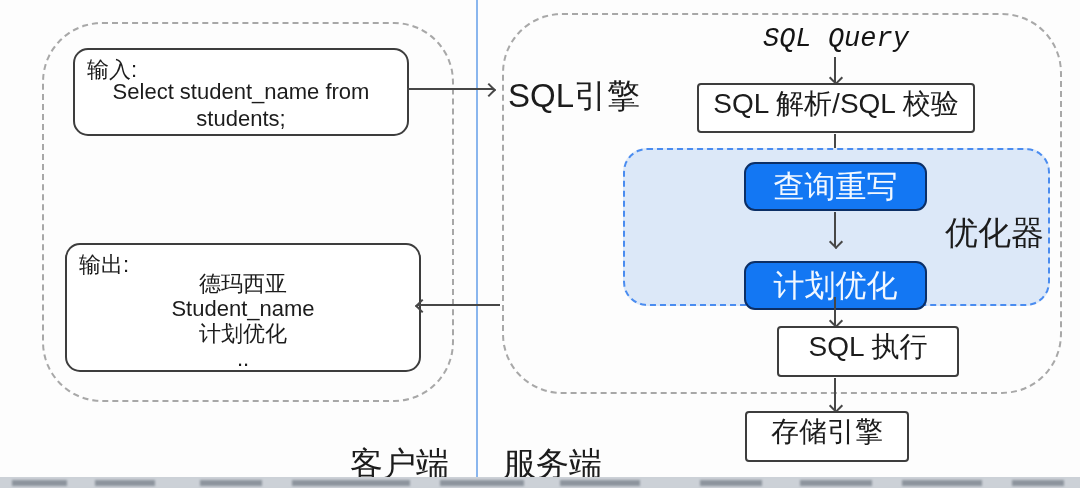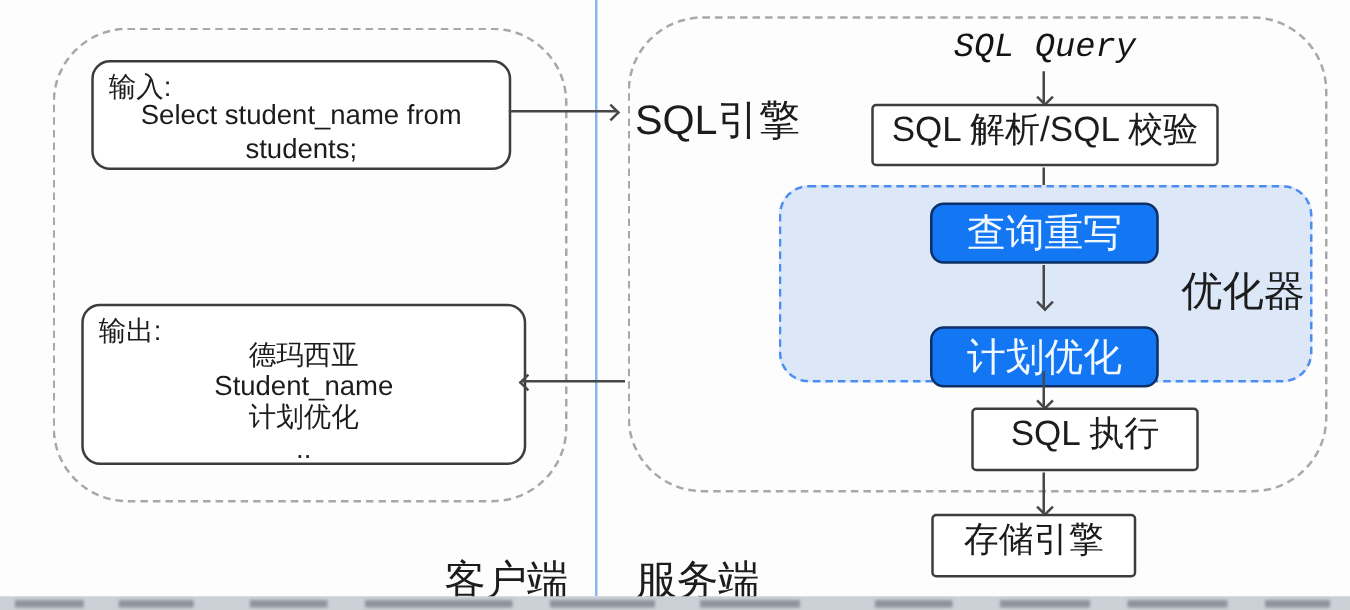--- a/index.html
+++ b/index.html
@@ -62,21 +62,21 @@
     display:flex; align-items:center; justify-content:center;
     color:#f2f8ff; font-size:31px;
   }
   .btn.rewrite { left:744px; top:162px; }
   .btn.plan    { left:744px; top:247px;margin-top:14px; }
 
   
   .lbl { position:absolute; font-size:33px; color:#1c1c1c; white-space:nowrap; }
   .engine-label    { left:508px; top:74px; }
   .optimizer-label { left:945px; top:211px; }
-  .section-label   { width:110px; text-align:center; }
+  .section-label   { width:110px; text-align:left; }
   .client-label { left:350px; top:442px; }
   .server-label { left:503px; top:442px; }
   .sql-query {
     position:absolute; left:732px; top:24px; width:208px; text-align:center;
     font-size:27px; font-style:italic; color:#141414;font-family:Liberation Mono, monospace;
   }
 
   
   .arrow-v { position:absolute; width:0; border-left:2px solid #474747; }
   .arrow-v .head {

